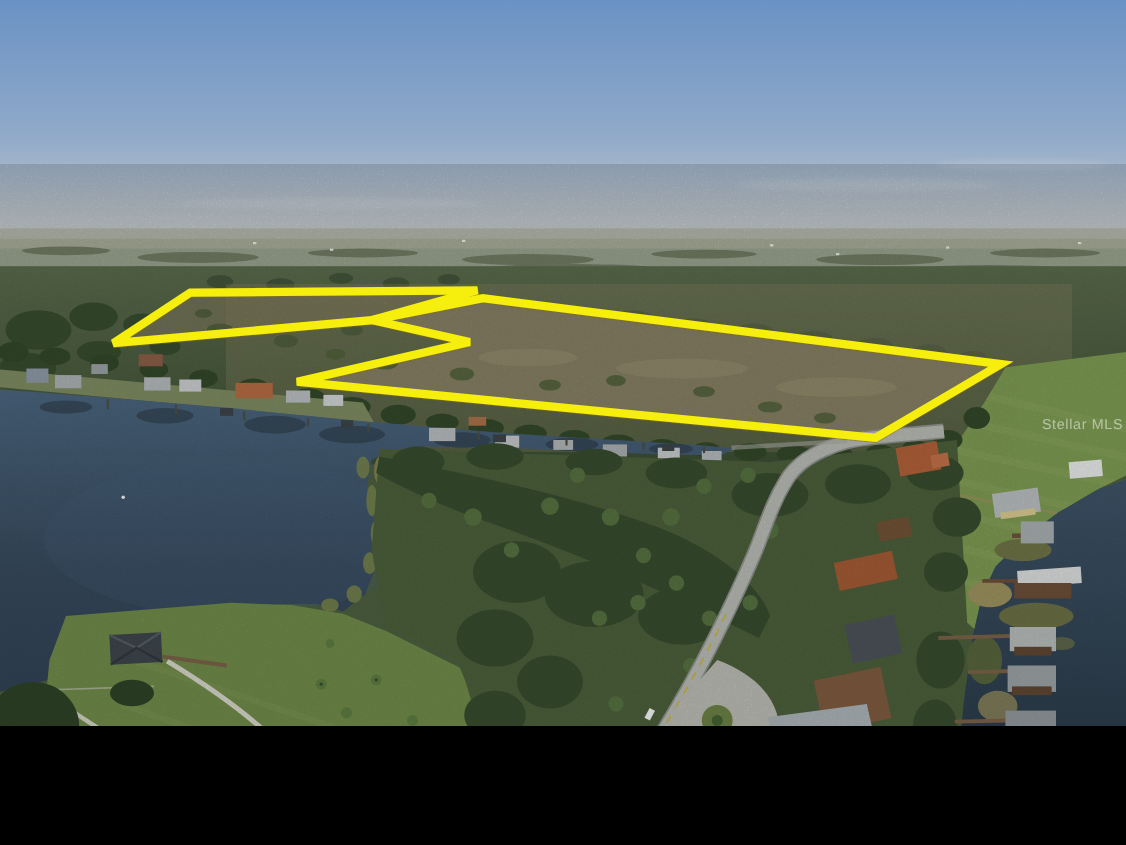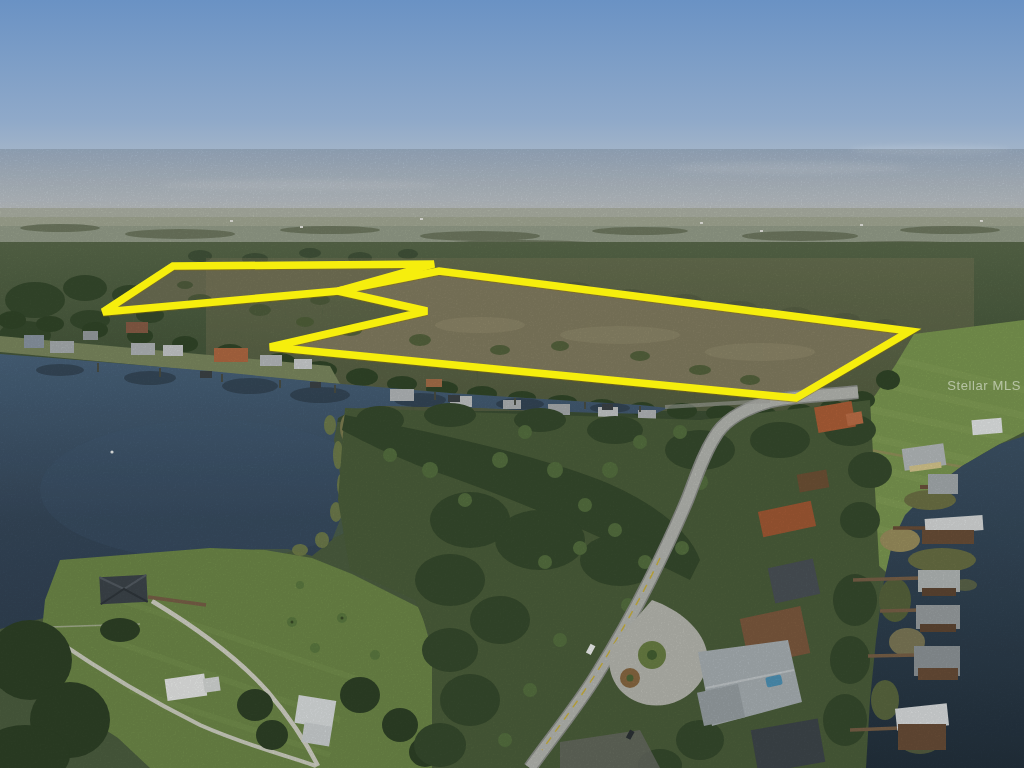--- a/index.html
+++ b/index.html
@@ -1,16 +1,16 @@
 <!DOCTYPE html>
 <html style="--c-parcel_outline: #f6ee11; --c-watermark: #ffffff; --c-sky_top: #6a92c4; --c-sky_horizon: #c6cacc; --c-water_light: #4a657e; --c-water_deep: #2b3b4b; --c-field_green: #7d9a52; --c-forest_dark: #3c4f33; --c-marsh_brown: #837e63; --c-road_gray: #b7b9b3;"><head>
 <meta charset="utf-8">
 <style>
   html,body{margin:0;padding:0;background:#000;}
-  #stage{position:relative;width:1024px;height:768px;overflow:hidden;font-family:"Liberation Sans",sans-serif;}
+  #stage{position:relative;width:1024px;height:660px;overflow:hidden;font-family:"Liberation Sans",sans-serif;}
   #stage svg{position:absolute;left:0;top:0;}
   .outline{fill:none;stroke:var(--c-parcel_outline,#f6ee11);stroke-linejoin:miter;}
   .wm{fill:var(--c-watermark,#ffffff);fill-opacity:.5;font-size:13px;letter-spacing:.6px;font-weight:400;}
 </style>
 </head>
 <body>
 
 <div id="stage">
 <svg width="1024" height="768" viewBox="0 0 1024 768">
   <defs>

